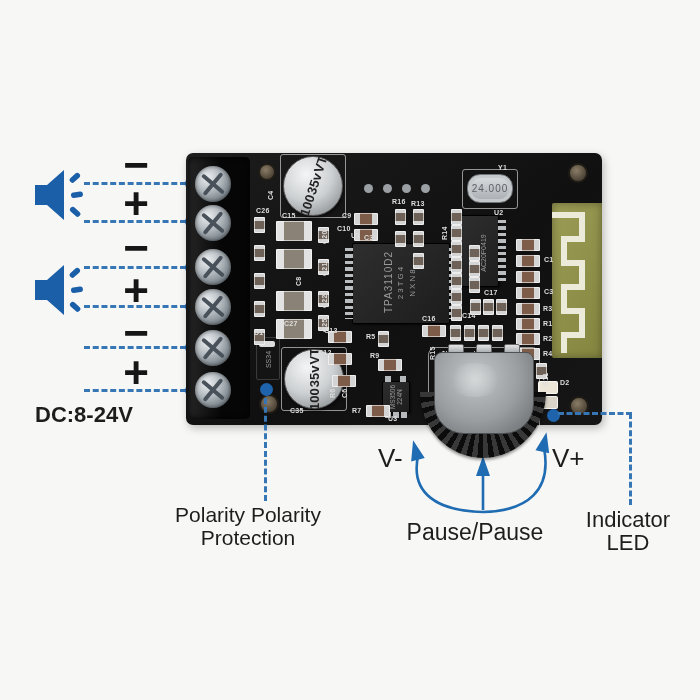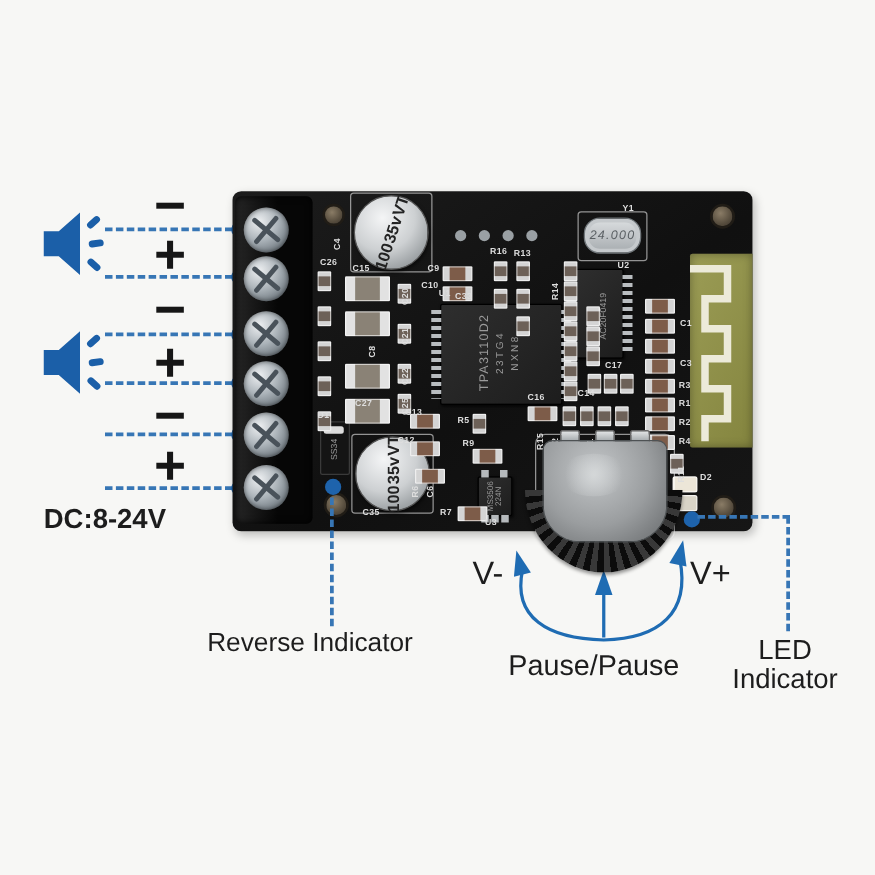--- a/index.html
+++ b/index.html
@@ -172,21 +172,21 @@
   <div class="chip pins-l pins-r" style="left:274px;top:62px;width:37px;height:70px;">
     <div class="chip-text" style="left:-17px;top:28px;width:70px;font-size:7px;line-height:9px;">
       <div style="font-size:10px;font-style:italic;font-weight:700;">JL</div>
       <div>AC20F0419</div>
     </div>
   </div>
 
   <div class="silkbox" style="left:276px;top:16px;width:54px;height:38px;"></div>
   <div class="abs" style="left:281px;top:21px;width:44px;height:27px;border-radius:13px;border:1px solid #70767a;
               background:linear-gradient(180deg,#dcdfe1,#a6abaf);box-shadow:inset 0 0 0 3px #c5c9cc;
-              display:flex;align-items:center;justify-content:center;font-style:italic;">
+              display:flex;align-items:center;justify-content:center;">
     <span style="font-size:10px;color:#5a5f63;letter-spacing:1px;">24.000</span>
   </div>
 
   <div id="antenna">
     <svg width="50" height="155" viewBox="0 0 50 155">
       <path d="M0,12 H30 V36 H12 V60 H30 V84 H12 V108 H30 V132 H12 V150" fill="none" stroke="#ecead9" stroke-width="6"></path>
     </svg>
   </div>
 
   <div class="abs" style="left:70px;top:184px;width:22px;height:41px;background:#141414;border:1px solid #3a3a3a;border-radius:2px;">
@@ -313,29 +313,30 @@
       <span class="silk" style="left: 358px; top: 103px;">C1</span>
       <span class="silk" style="left: 358px; top: 135px;">C3</span>
       <span class="silk" style="left: 308px; top: 56px;">U2</span>
       <span class="silk" style="left: 312px; top: 11px;">Y1</span>
     </div>
 </div>
 
 <div class="dot" style="left:260px;top:383px;"></div>
 <div class="dash-v" style="left:264px;top:398px;height:103px;"></div>
 <div class="note" style="left:148px;top:503px;width:200px;">
-  <div>Reverse Indicator</div>
+  <div>Polarity Polarity</div>
+  <div>Protection</div>
 </div>
 
 <div class="dot" style="left:547px;top:409px;"></div>
 <div class="dash-h" style="left:558px;top:412px;width:74px;"></div>
 <div class="dash-v" style="left:629px;top:413px;height:92px;"></div>
 <div class="note" style="left:567px;top:508px;width:122px;font-size:22px;">
+  <div>Indicator</div>
   <div>LED</div>
-  <div>Indicator</div>
 </div>
 
 <span class="lbl" style="left:378px;top:443px;font-size:26px;">V-</span>
 <span class="lbl" style="left:552px;top:443px;font-size:26px;">V+</span>
 
 <div class="abs" style="left:350px;top:424px;width:240px;height:100px;">
   <svg width="240" height="100" viewBox="0 0 240 100">
     <path d="M 68,32 C 60,70 88,87 133,88 C 178,87 202,66 194,24" fill="none" stroke="#1f6cb3" stroke-width="2.6"></path>
     <polygon points="0,-12 -7,8 7,8" fill="#1f6cb3" transform="translate(66,28) rotate(-14)"></polygon>
     <polygon points="0,-12 -7,8 7,8" fill="#1f6cb3" transform="translate(194,20) rotate(12)"></polygon>

